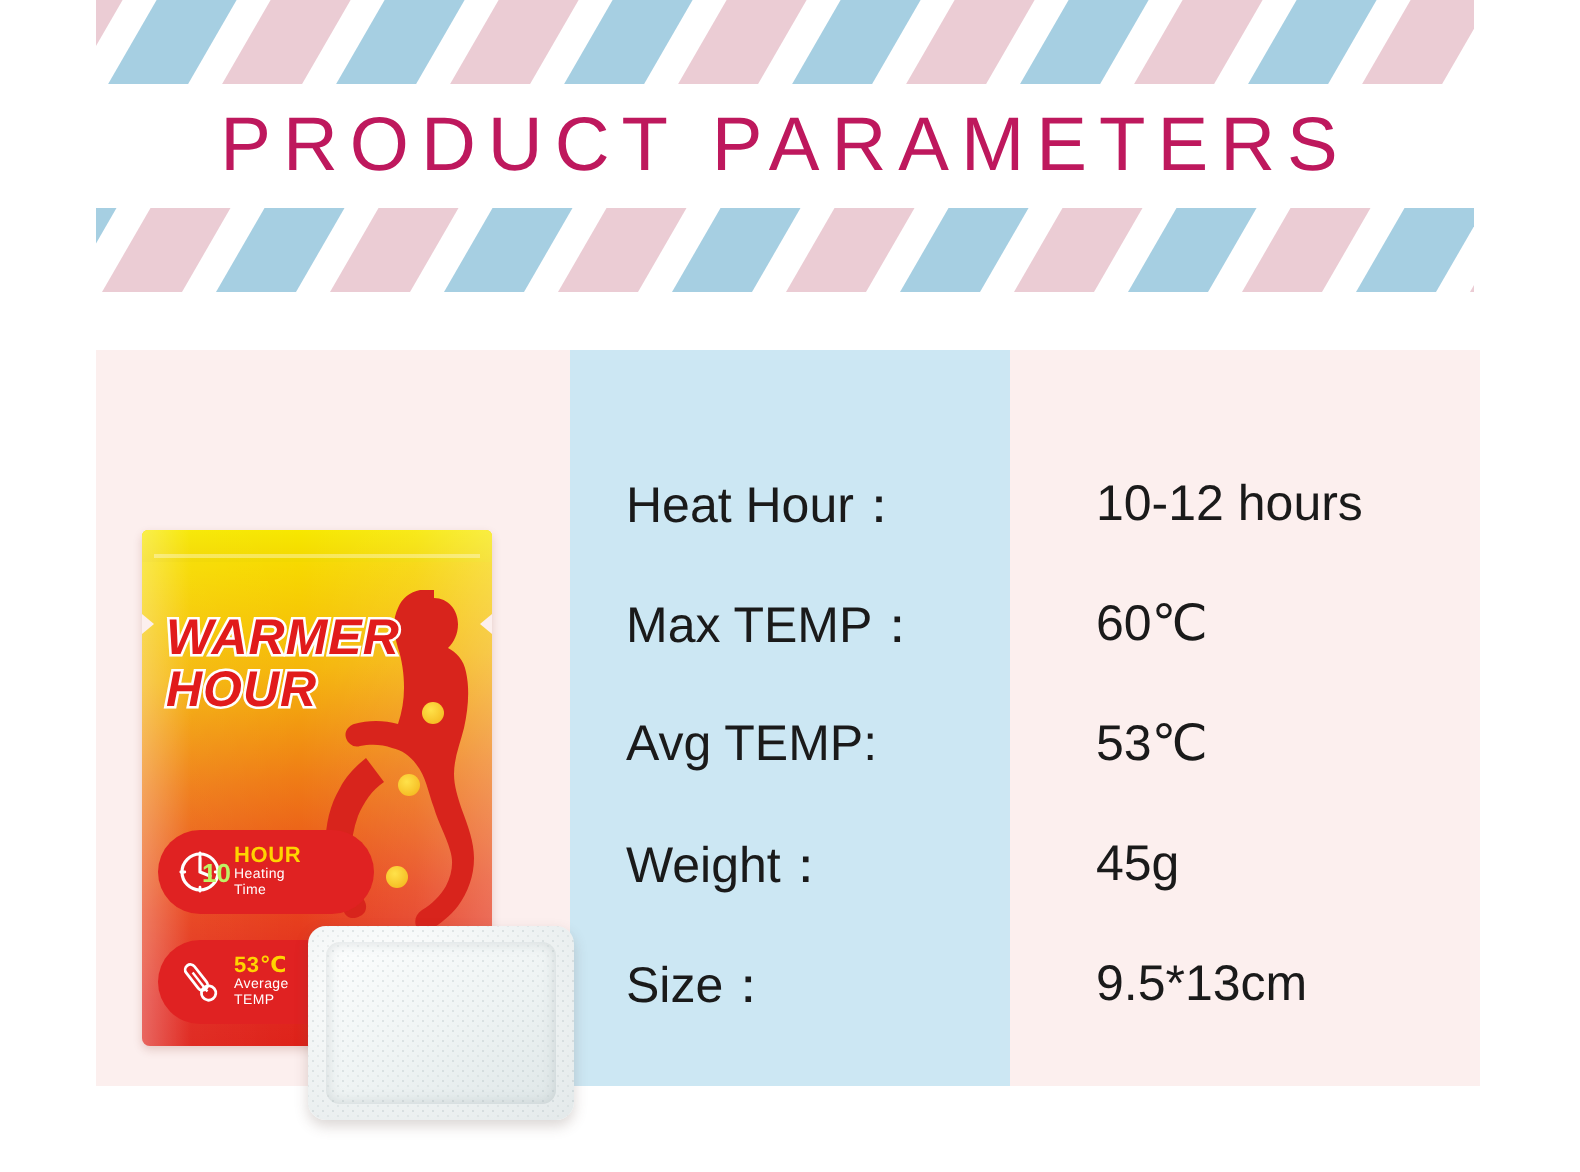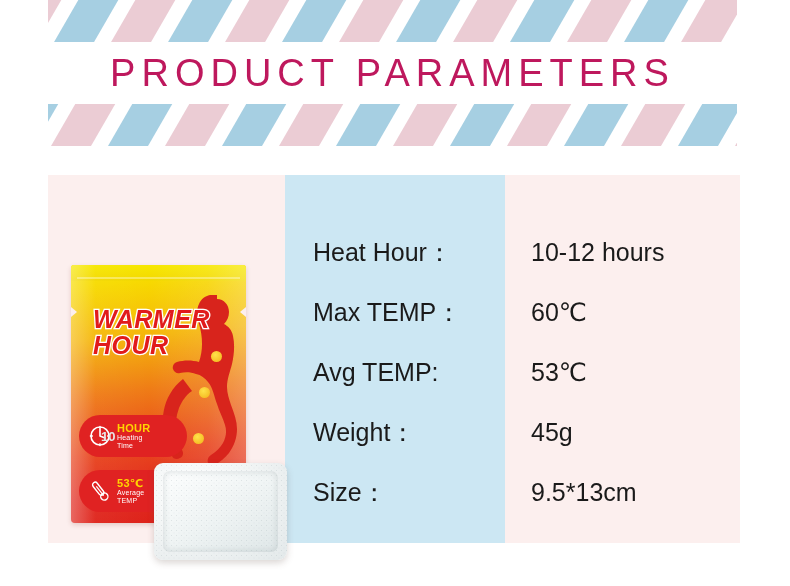--- a/index.html
+++ b/index.html
@@ -134,21 +134,20 @@
   }
   .notch.l { left: 0; border-left: 6px solid #fcefee; }
   .notch.r { right: 0; border-right: 6px solid #fcefee; }
 
   .brand {
     position: absolute;
     left: 12px;
     top: 42px;
     line-height: 1.02;
     z-index: 3;
-    margin-left: 10px;
   }
   .brand span {
     display: block;
     font-size: 25px;
     font-weight: bold;
     font-style: italic;
     color: #e11b1b;
     letter-spacing: .5px;
     -webkit-text-stroke: 2.6px #ffffff;
     paint-order: stroke fill;
@@ -205,21 +204,21 @@
   .badge-sml {
     font-size: 7px;
     color: #ffffff;
     letter-spacing: .2px;
   }
   .badge-num {
     position: absolute;
     left: 22px;
     font-size: 13px;
     font-weight: bold;
-    color: #e5e5e5;
+    color: #bef264;
     z-index: 4;
   }
   .badge.b1 .badge-num { top: 14px; }
 
   
   .patch {
     position: absolute;
     left: 88px;
     top: 256px;
     width: 133px;
@@ -281,21 +280,21 @@
   .cell-label {
     width: 220px;
     flex: 0 0 220px;
     padding-left: 28px;
     box-sizing: border-box;
     font-size: 25px;
     color: #1a1a1a;
     white-space: nowrap;
   }
   .cell-value {
-    padding-left: 26px;
+    padding-left: 43px;
     font-size: 25px;
     color: #1a1a1a;
     white-space: nowrap;
   }
 </style>
 </head>
 <body>
 
 <div class="banner">
   <div class="stripes" id="stripes">

